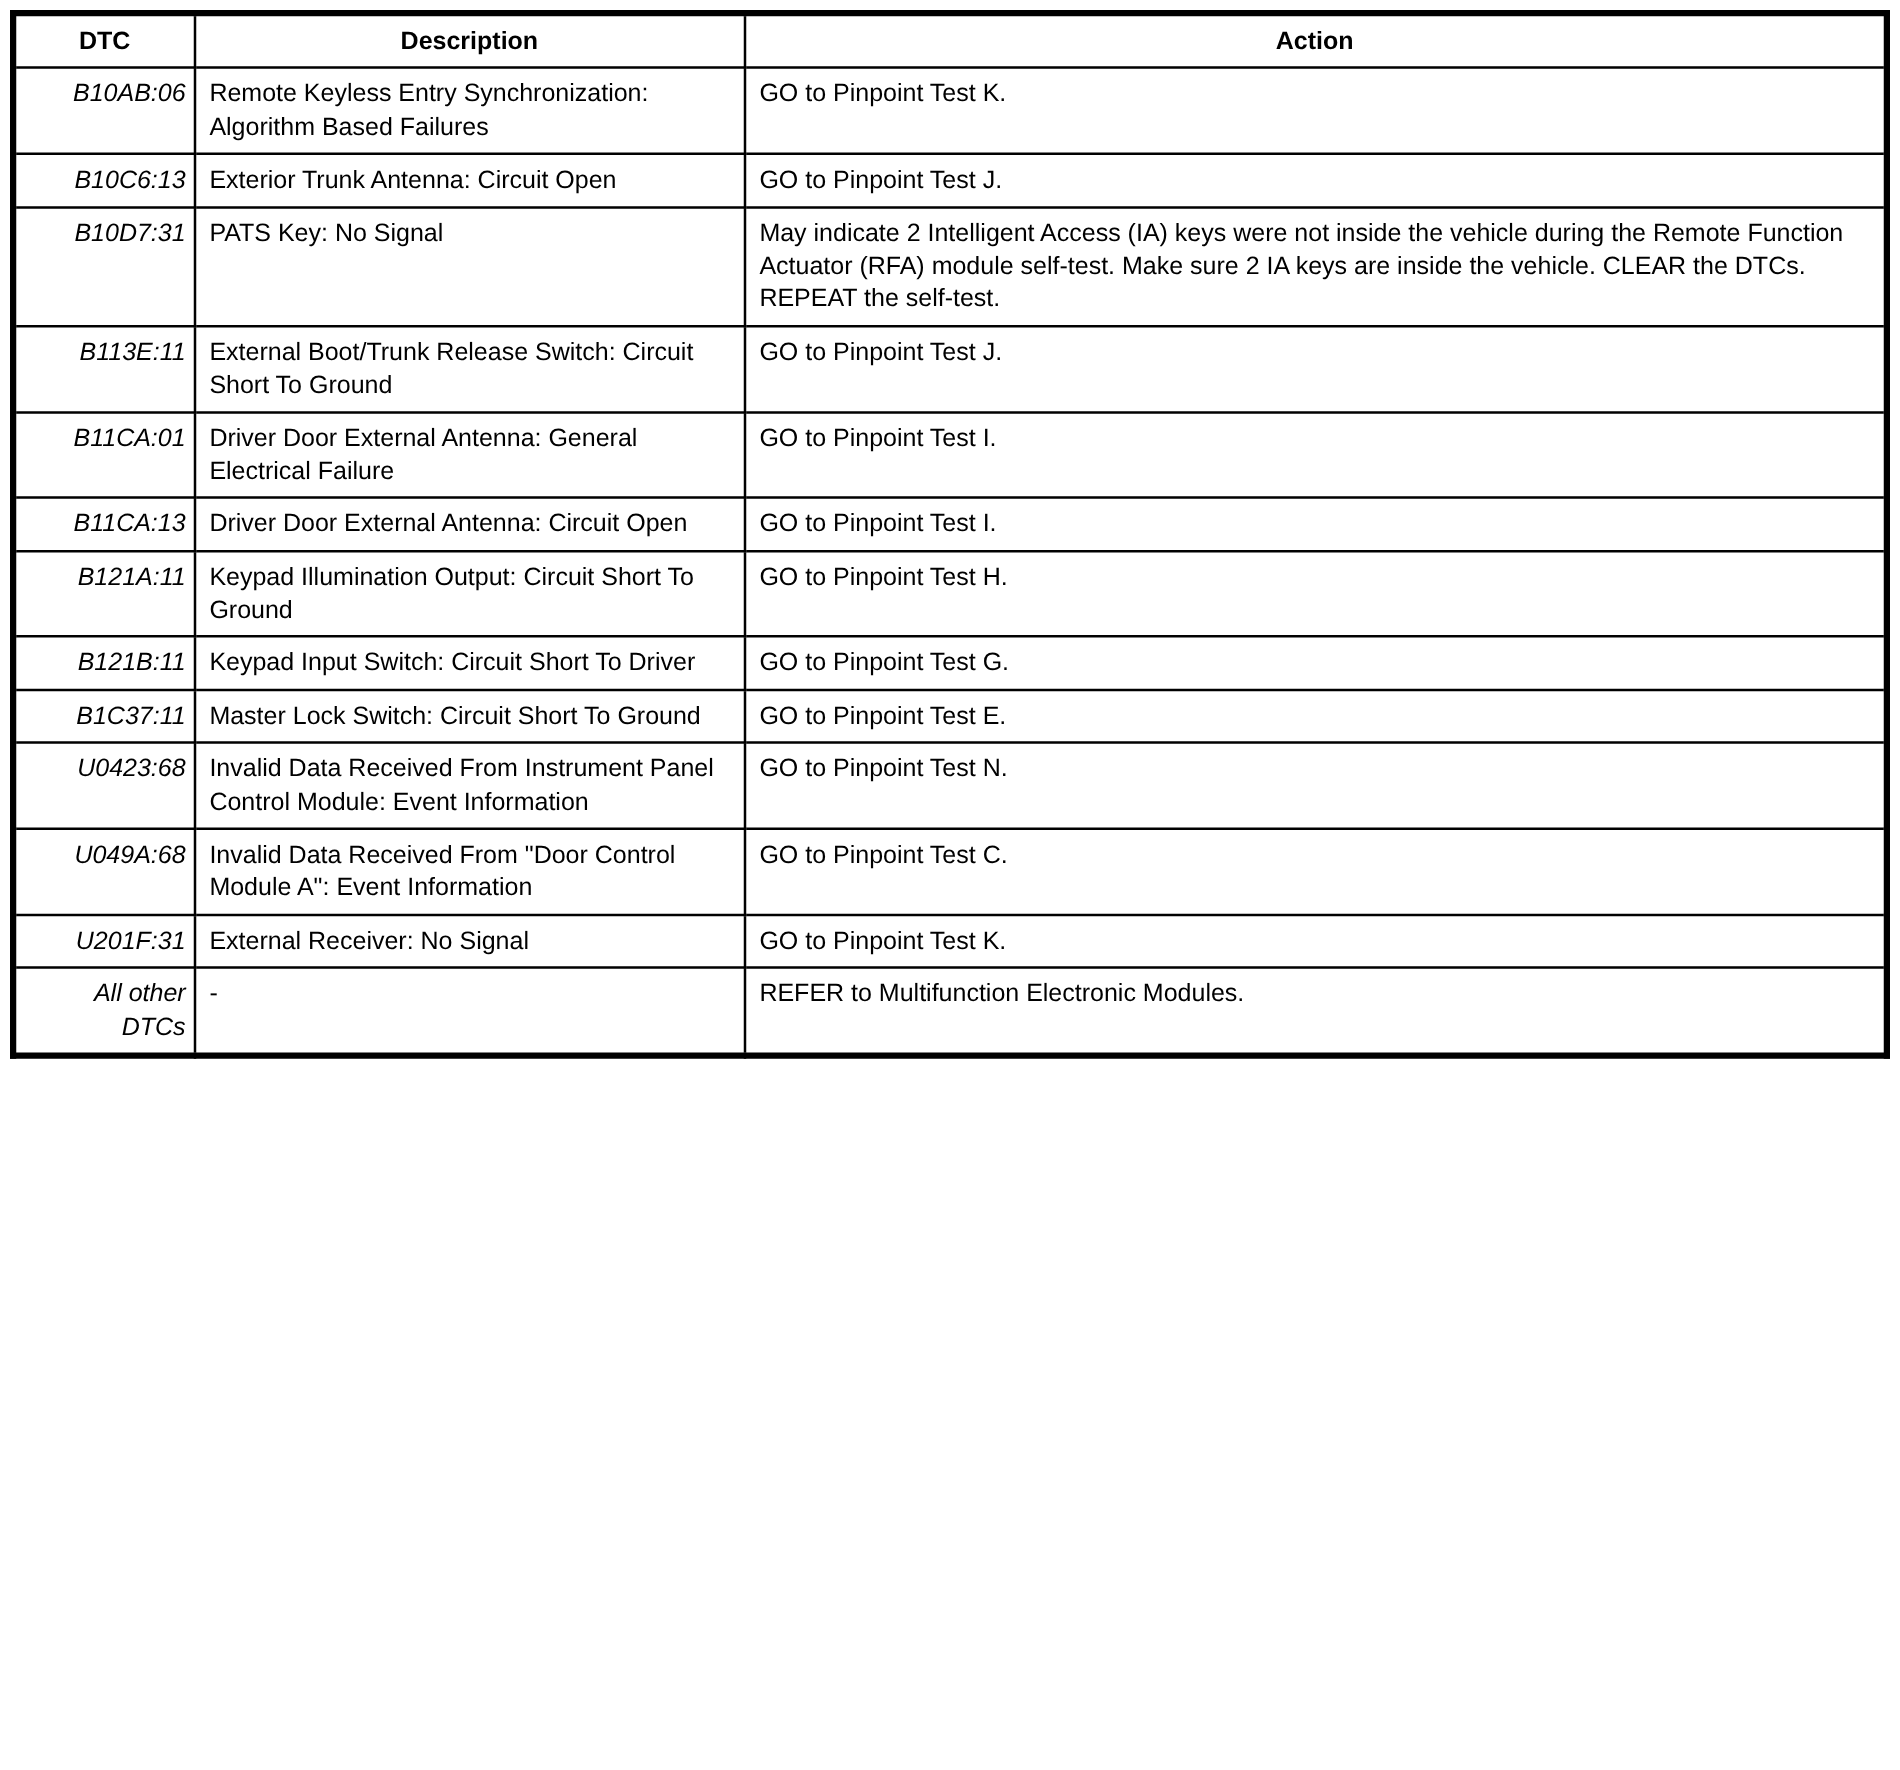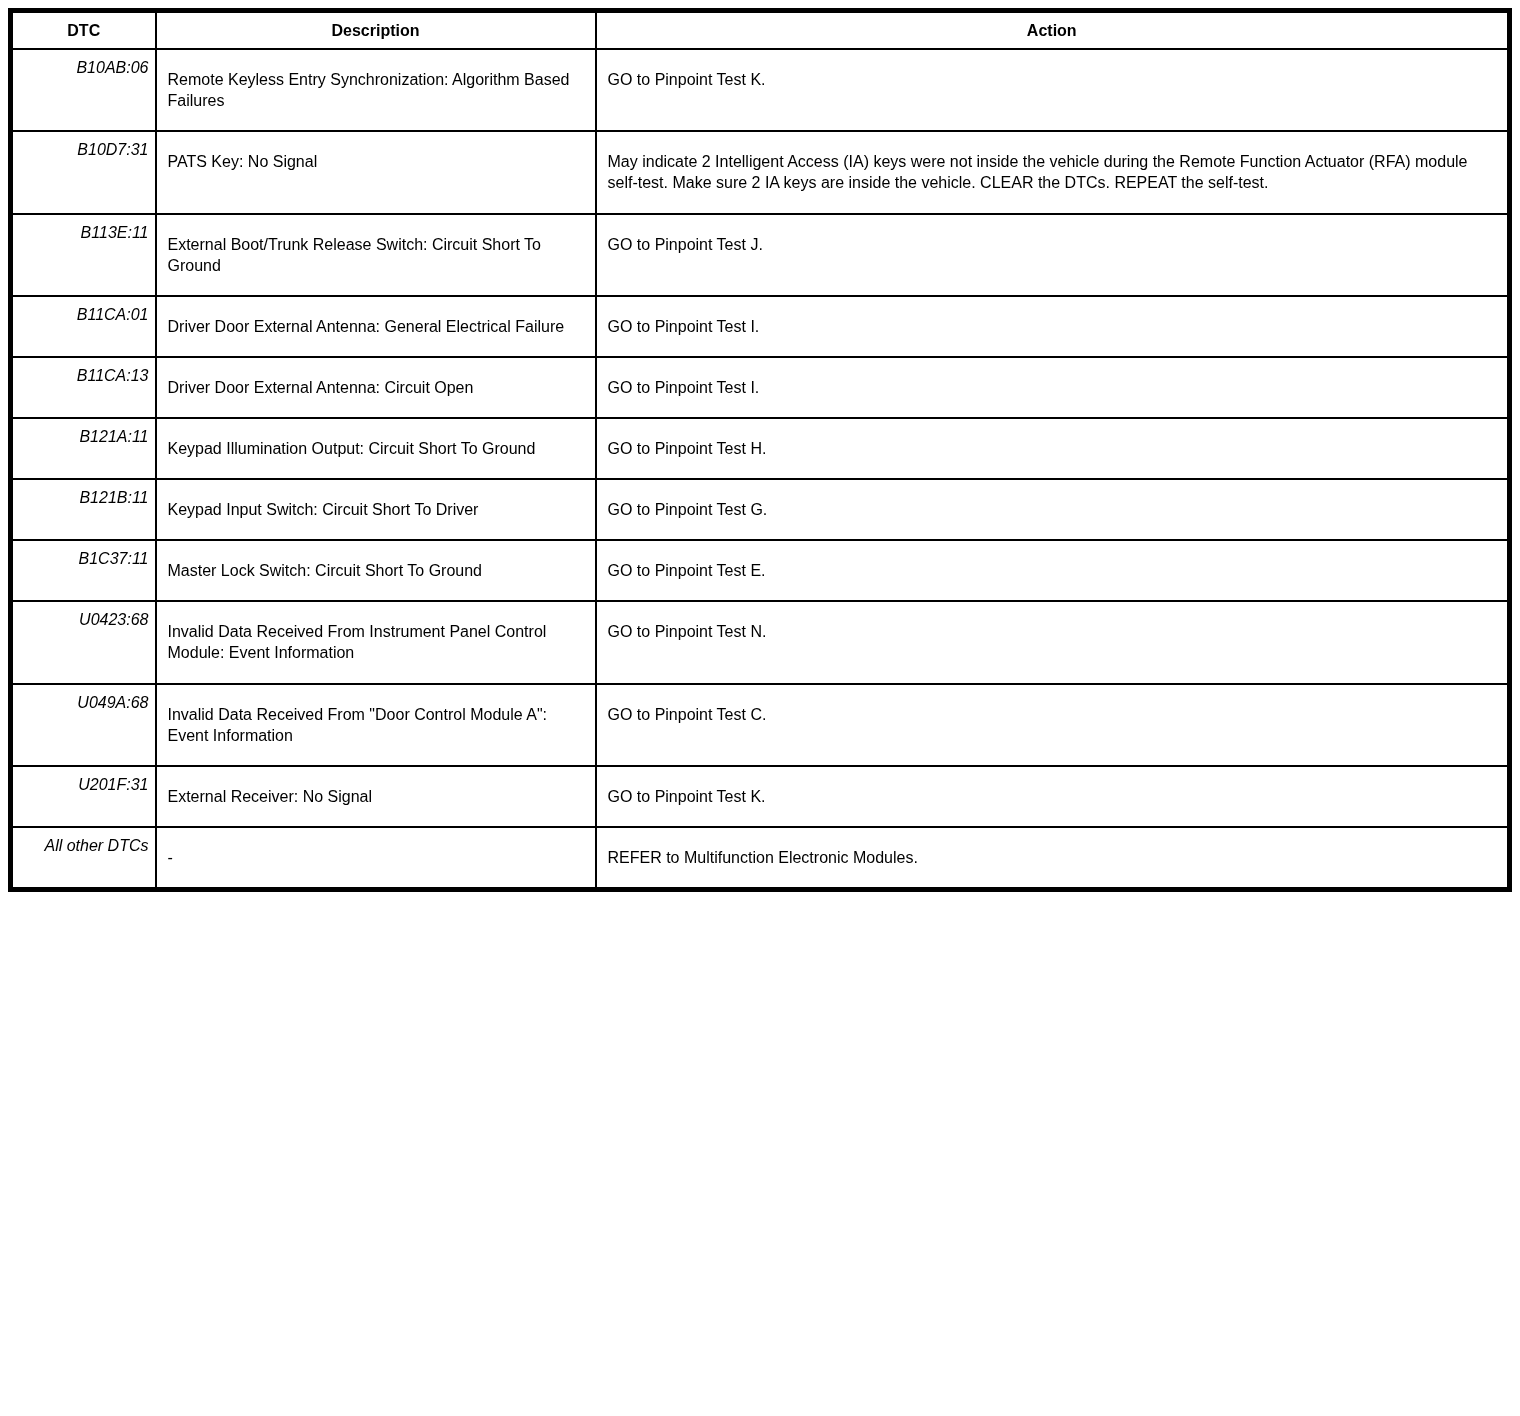--- a/index.html
+++ b/index.html
@@ -25,32 +25,32 @@
     border-collapse: collapse;
     border: 5px solid #000000;
     table-layout: fixed;
     background: #ffffff;
   }
   col.c-dtc    { width: 145px; }
   col.c-desc   { width: 440px; }
   col.c-action { width: auto;  }
   th, td {
     border: 2px solid #000000;
-    font-size: 16px;
+    font-size: 20px;
     line-height: 1.32;
     vertical-align: top;
     overflow-wrap: break-word;
   }
   th {
     font-weight: bold;
     text-align: center;
     padding: 7px 10px;
   }
   td {
-    padding: 19px 11px;
+    padding: 7px 11px;
   }
   td.dtc-cell {
     text-align: right;
     padding: 7px 6px;
     font-style: italic;
   }
   td.desc-cell, td.action-cell {
     text-align: left;
   }
 </style>
@@ -72,20 +72,25 @@
       </tr>
     </thead>
     <tbody id="tbody">
   <tr>
     <td class="dtc-cell">B10AB:06</td>
     <td class="desc-cell">Remote Keyless Entry Synchronization: Algorithm Based Failures</td>
     <td class="action-cell">GO to Pinpoint Test K.</td>
   </tr>
 
 
+  <tr>
+    <td class="dtc-cell">B10C6:13</td>
+    <td class="desc-cell">Exterior Trunk Antenna: Circuit Open</td>
+    <td class="action-cell">GO to Pinpoint Test J.</td>
+  </tr>
 
   <tr>
     <td class="dtc-cell">B10D7:31</td>
     <td class="desc-cell">PATS Key: No Signal</td>
     <td class="action-cell">May indicate 2 Intelligent Access (IA) keys were not inside the vehicle during the Remote Function Actuator (RFA) module self-test. Make sure 2 IA keys are inside the vehicle. CLEAR the DTCs. REPEAT the self-test.</td>
   </tr>
 
   <tr>
     <td class="dtc-cell">B113E:11</td>
     <td class="desc-cell">External Boot/Trunk Release Switch: Circuit Short To Ground</td>

